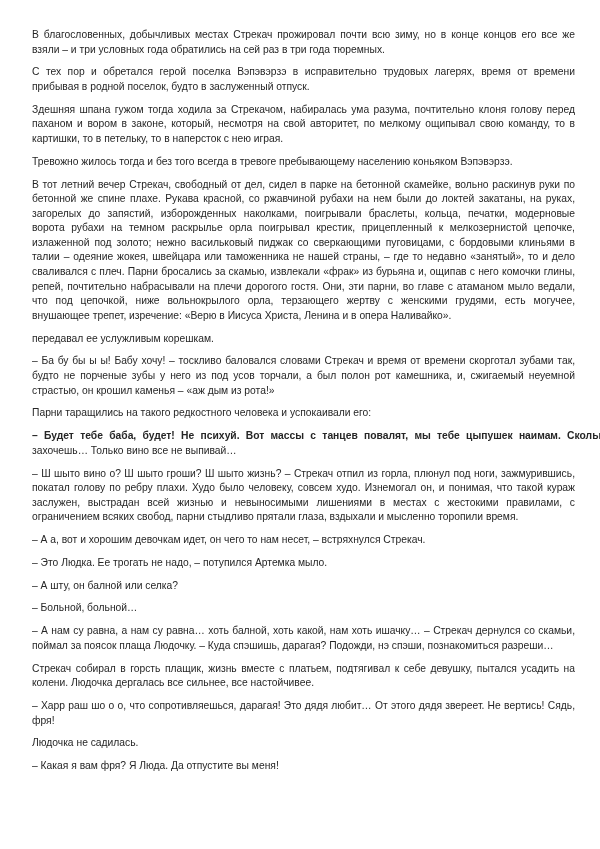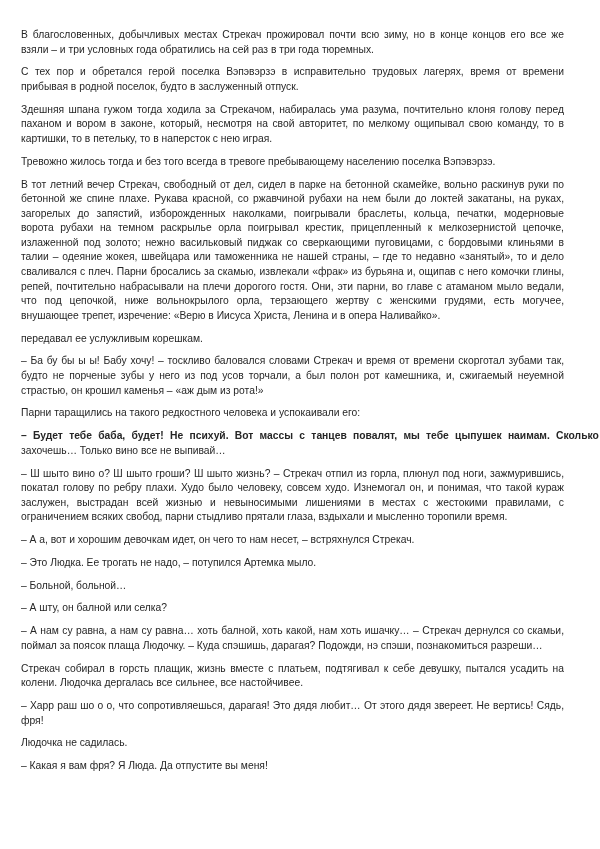--- a/index.html
+++ b/index.html
@@ -8,21 +8,21 @@
     background: #ffffff;
   }
   body {
     width: 600px;
     height: 849px;
     overflow: hidden;
     position: relative;
   }
   .page {
     position: absolute;
-    left: 21px;
+    left: 32px;
     top: 28px;
     width: 543px;
     color: #262626;
     font-family: "Liberation Sans", sans-serif;
     font-size: 10.3px;
   }
   .para {
     margin: 0 0 8.2px 0;
   }
   .line {
@@ -50,21 +50,21 @@
     <div class="para">
       <span class="line" style="display: block; width: auto; word-spacing: 3.58705px;">С тех пор и обретался герой поселка Вэпэвэрзэ в исправительно трудовых лагерях, время от времени</span>
       <span class="line last">прибывая в родной поселок, будто в заслуженный отпуск.</span>
     </div>
     <div class="para">
       <span class="line" style="display: block; width: auto; word-spacing: 1.53005px;">Здешняя шпана гужом тогда ходила за Стрекачом, набиралась ума разума, почтительно клоня голову перед</span>
       <span class="line" style="display: block; width: auto; word-spacing: 1.67969px;">паханом и вором в законе, который, несмотря на свой авторитет, по мелкому ощипывал свою команду, то в</span>
       <span class="line last">картишки, то в петельку, то в наперсток с нею играя.</span>
     </div>
     <div class="para">
-      <span class="line last">Тревожно жилось тогда и без того всегда в тревоге пребывающему населению поселка Вэпэвэрзэ.</span>
+      <span class="line last">Тревожно жилось тогда и без того всегда в тревоге пребывающему населению коньяком Вэпэвэрзэ.</span>
     </div>
     <div class="para">
       <span class="line" style="display: block; width: auto; word-spacing: 0.788603px;">В тот летний вечер Стрекач, свободный от дел, сидел в парке на бетонной скамейке, вольно раскинув руки по</span>
       <span class="line" style="display: block; width: auto; word-spacing: 1.50781px;">бетонной же спине плахе. Рукава красной, со ржавчиной рубахи на нем были до локтей закатаны, на руках,</span>
       <span class="line" style="display: block; width: auto; word-spacing: 4.38021px;">загорелых до запястий, изборожденных наколками, поигрывали браслеты, кольца, печатки, модерновые</span>
       <span class="line" style="display: block; width: auto; word-spacing: 3.70739px;">ворота рубахи на темном раскрылье орла поигрывал крестик, прицепленный к мелкозернистой цепочке,</span>
       <span class="line" style="display: block; width: auto; word-spacing: 2.08464px;">излаженной под золото; нежно васильковый пиджак со сверкающими пуговицами, с бордовыми клиньями в</span>
       <span class="line" style="display: block; width: auto; word-spacing: 0.976103px;">талии – одеяние жокея, швейцара или таможенника не нашей страны, – где то недавно «занятый», то и дело</span>
       <span class="line" style="display: block; width: auto; word-spacing: 0.341797px;">сваливался с плеч. Парни бросались за скамью, извлекали «фрак» из бурьяна и, ощипав с него комочки глины,</span>
       <span class="line" style="display: block; width: auto; word-spacing: 0.916667px;">репей, почтительно набрасывали на плечи дорогого гостя. Они, эти парни, во главе с атаманом мыло ведали,</span>
@@ -92,24 +92,24 @@
       <span class="line" style="display: block; width: auto; word-spacing: 4.96745px;">заслужен, выстрадан всей жизнью и невыносимыми лишениями в местах с жестокими правилами, с</span>
       <span class="line last">ограничением всяких свобод, парни стыдливо прятали глаза, вздыхали и мысленно торопили время.</span>
     </div>
     <div class="para">
       <span class="line last">– А а, вот и хорошим девочкам идет, он чего то нам несет, – встряхнулся Стрекач.</span>
     </div>
     <div class="para">
       <span class="line last">– Это Людка. Ее трогать не надо, – потупился Артемка мыло.</span>
     </div>
     <div class="para">
-      <span class="line last">– Больной, больной…</span>
+      <span class="line last">– А шту, он балной или селка?</span>
     </div>
     <div class="para">
-      <span class="line last">– А шту, он балной или селка?</span>
+      <span class="line last">– Больной, больной…</span>
     </div>
     <div class="para">
       <span class="line" style="display: block; width: auto; word-spacing: 0.479403px;">– А нам су равна, а нам су равна…  хоть балной, хоть какой, нам хоть ишачку…  – Стрекач дернулся со скамьи,</span>
       <span class="line last">поймал за поясок плаща Людочку. – Куда спэшишь, дарагая? Подожди, нэ спэши, познакомиться разреши…</span>
     </div>
     <div class="para">
       <span class="line" style="display: block; width: auto; word-spacing: 1.25px;">Стрекач собирал в горсть плащик, жизнь вместе с платьем, подтягивал к себе девушку, пытался усадить на</span>
       <span class="line last">колени. Людочка дергалась все сильнее, все настойчивее.</span>
     </div>
     <div class="para">

